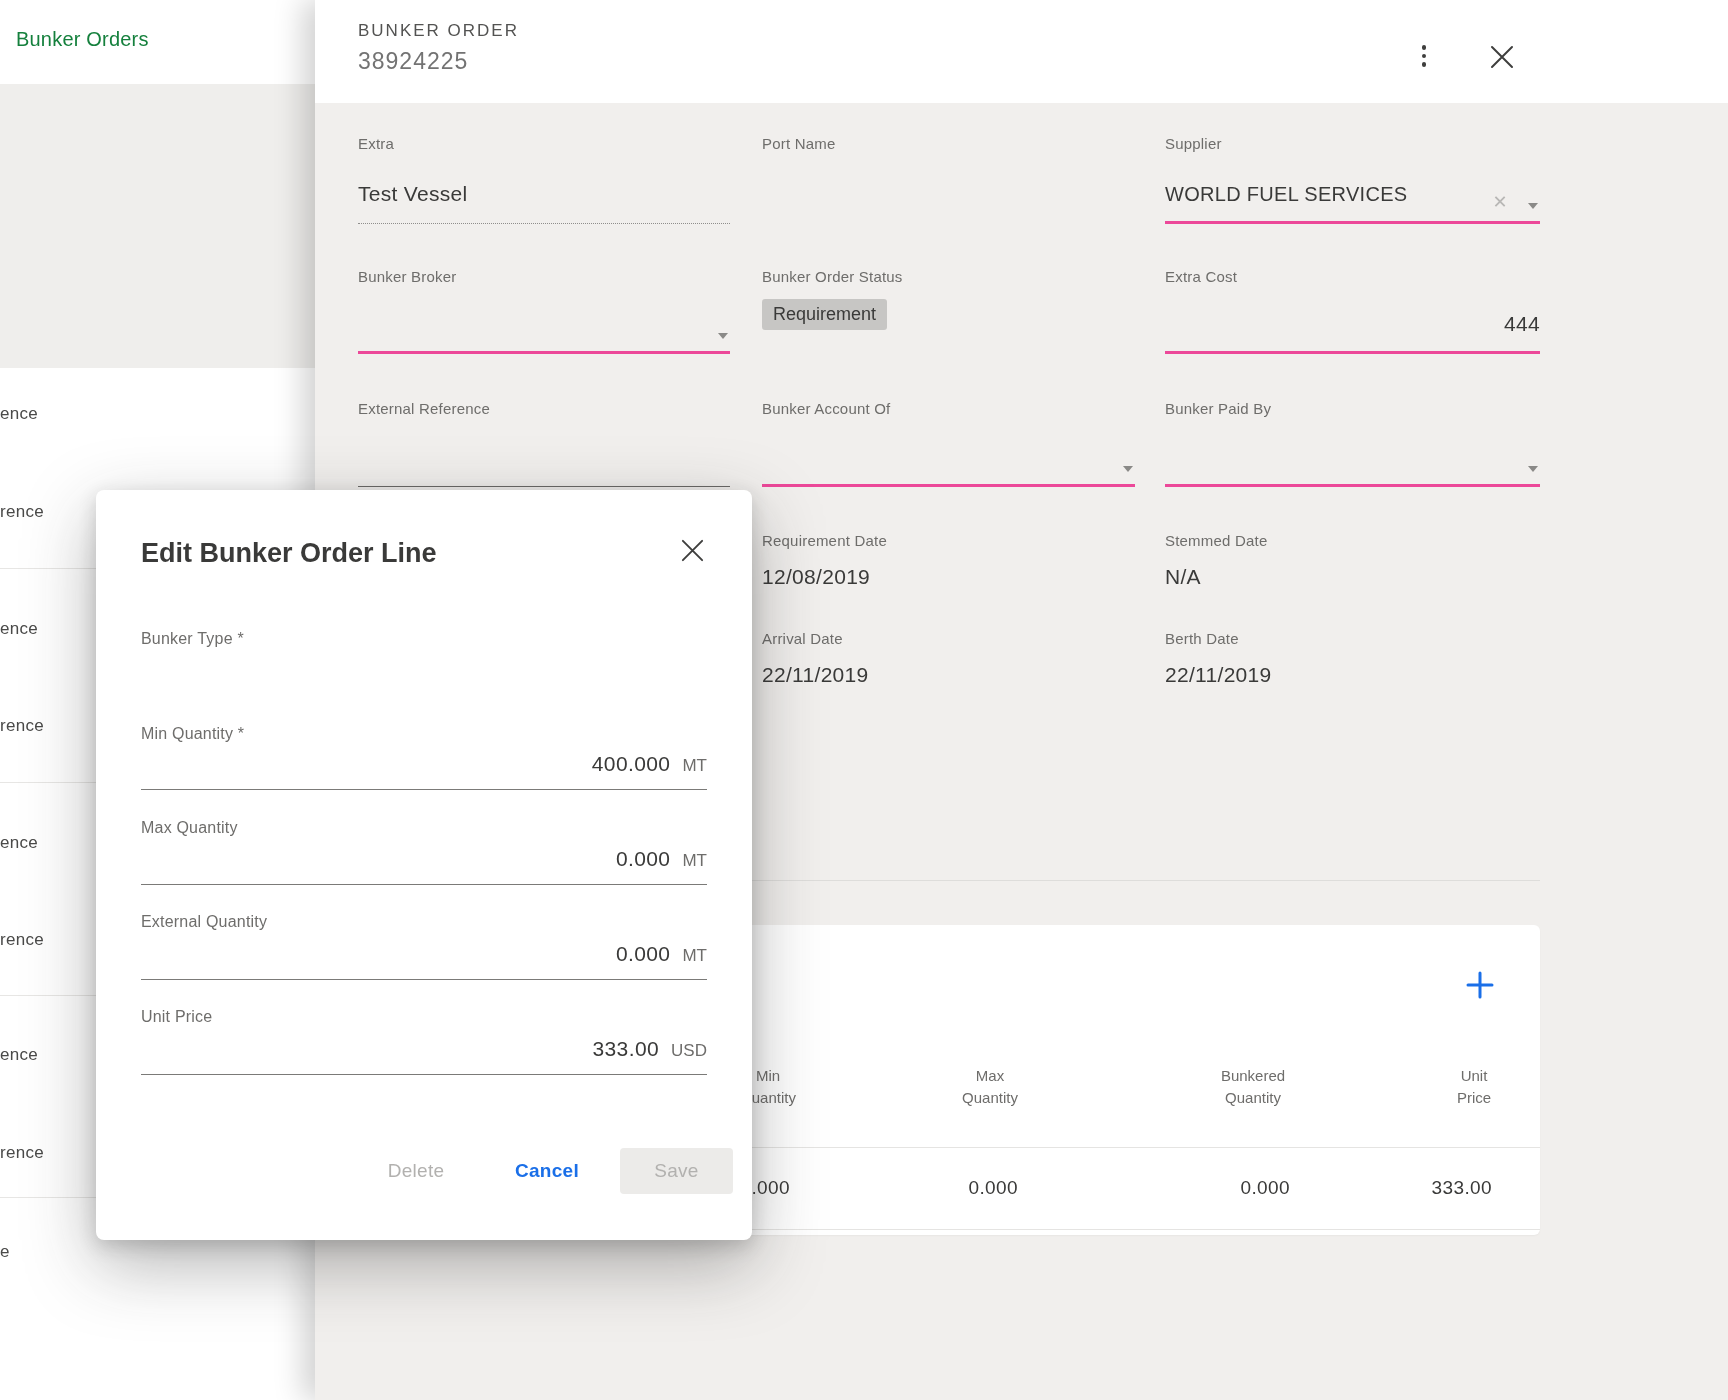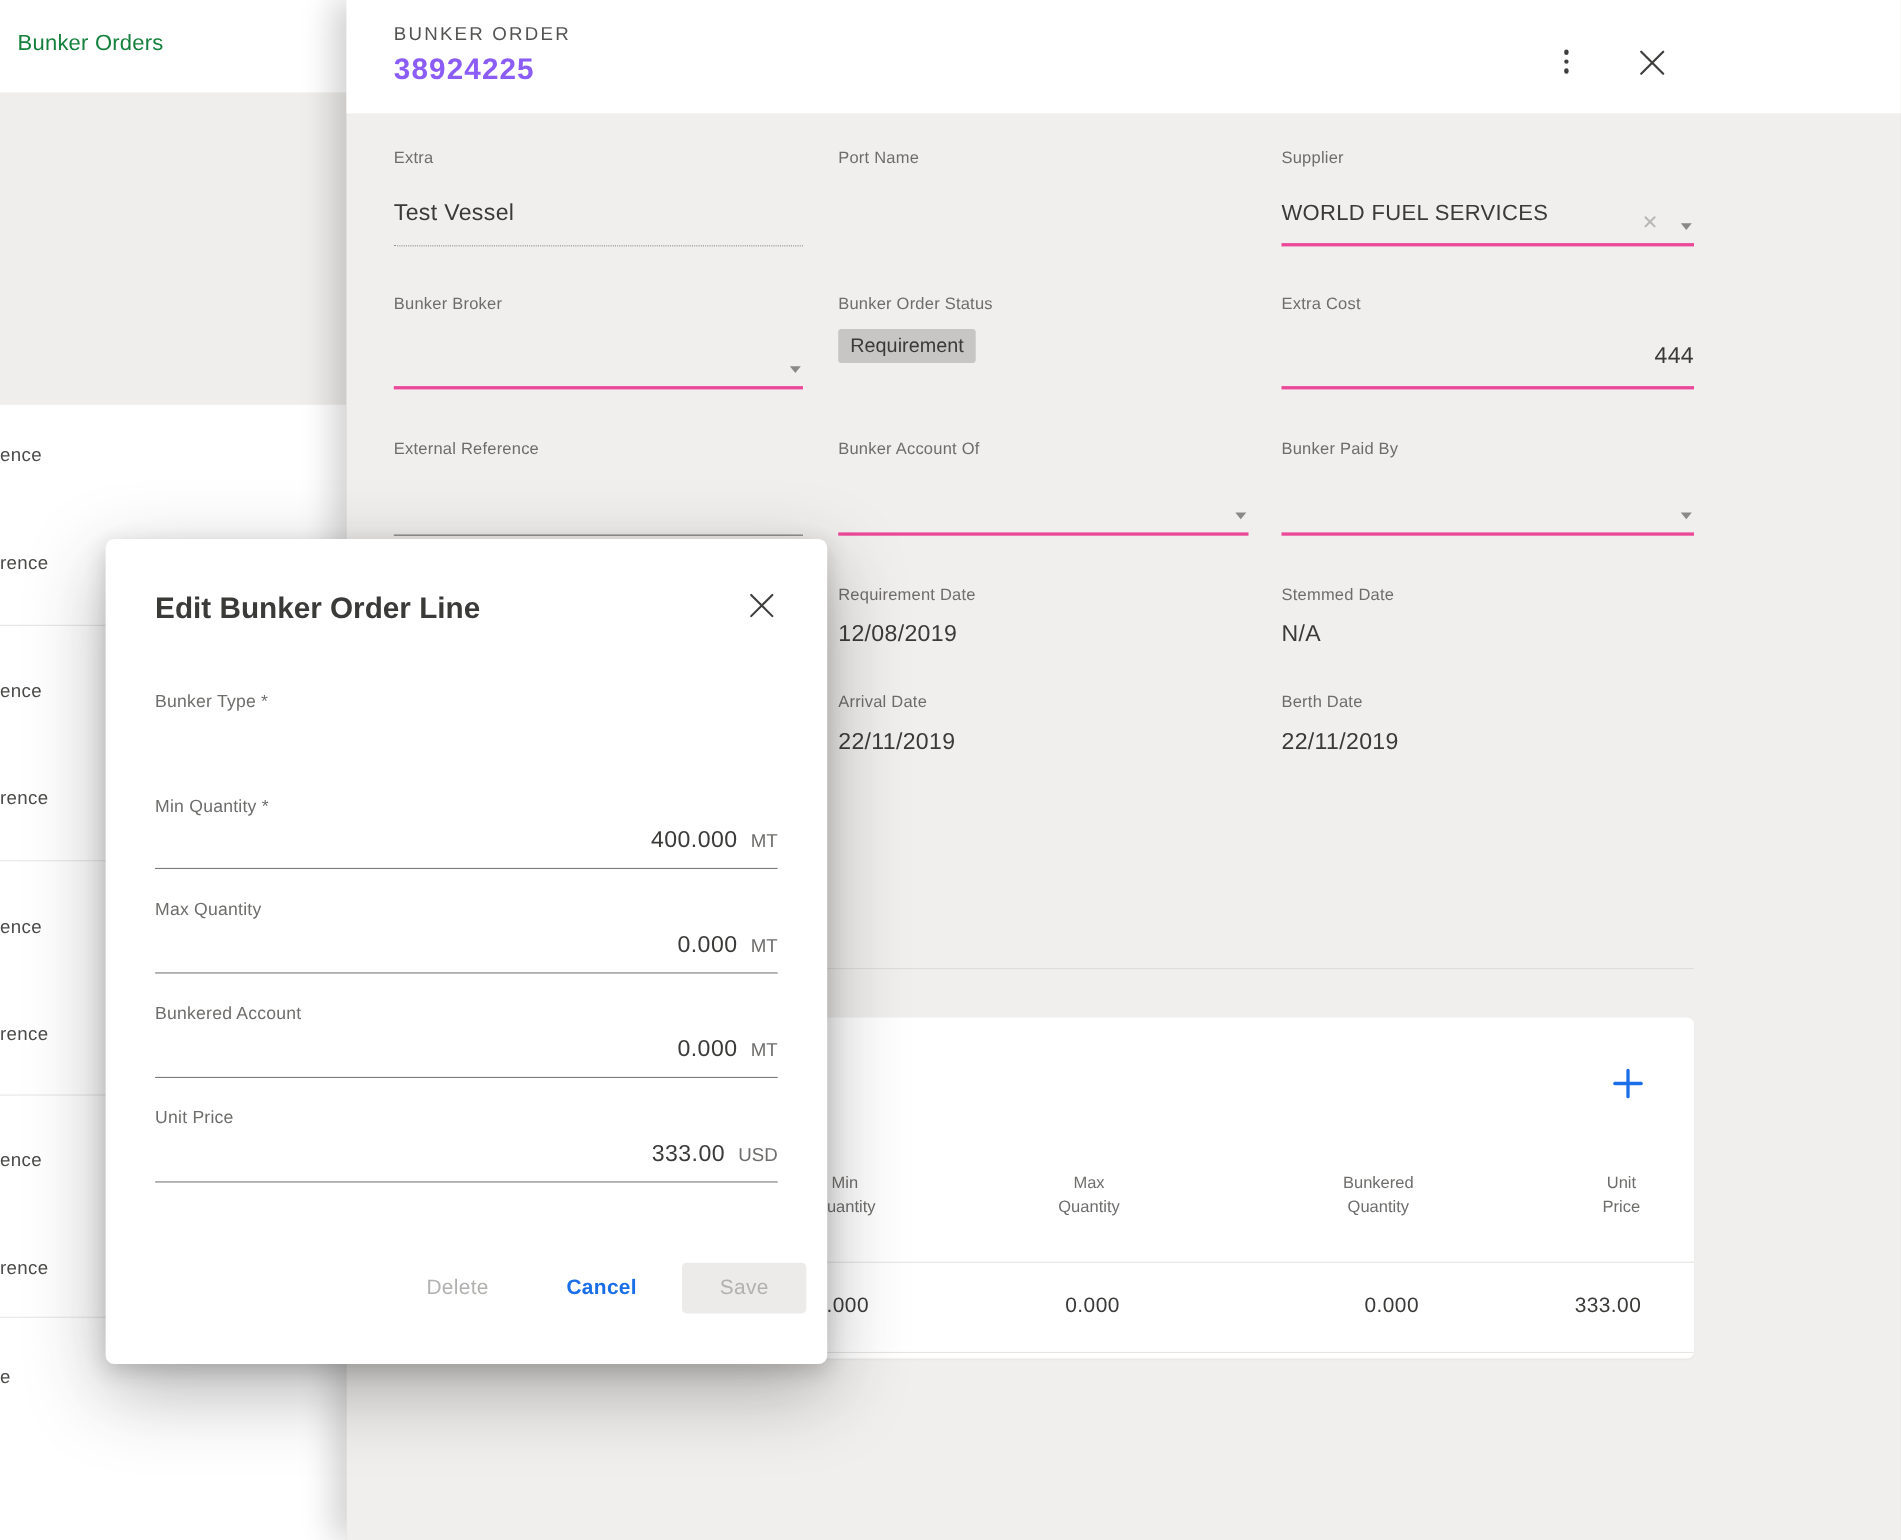--- a/index.html
+++ b/index.html
@@ -16,21 +16,21 @@
   .bg-title { position:absolute; left:16px; top:28px; font-size:20px; color:#15803d; letter-spacing:0.2px; }
   .bg-gray { position:absolute; left:0; top:84px; width:315px; height:284px; background:#efeeec; }
   .bg-frag { position:absolute; left:0; font-size:17px; color:#4a4a49; letter-spacing:0.3px; }
   .bg-div { position:absolute; left:0; width:315px; height:1px; background:#e7e6e4; }
 
   
   .order-panel { position:absolute; left:315px; top:0; width:1413px; height:1400px;
     background:#f1efed; box-shadow:-12px 0 28px rgba(0,0,0,0.18); }
   .panel-header { position:absolute; left:0; top:0; width:1413px; height:103px; background:#ffffff; }
   .panel-eyebrow { position:absolute; left:43px; top:21px; font-size:17px; letter-spacing:2px; color:#535352; }
-  .panel-id { position:absolute; left:43px; top:48px; font-size:27px; font-weight:700; letter-spacing:1px; color:#8b5cf6; }
+  .panel-id { position:absolute; left:43px; top:48px; font-size:23px; font-weight:400; letter-spacing:1px; color:#737373; }
   .kebab { position:absolute; left:1100px; top:41px; width:18px; height:30px; display:flex; flex-direction:column; align-items:center; justify-content:center; gap:4px; cursor:pointer; }
   .kebab i { width:4.5px; height:4.5px; border-radius:50%; background:#3f3f3e; }
   .icon-btn { position:absolute; display:flex; align-items:center; justify-content:center; cursor:pointer; }
 
   
   .plabel { position:absolute; font-size:15px; color:#6e6d6b; letter-spacing:0.2px; }
   .pvalue { position:absolute; font-size:21px; color:#3a3a39; letter-spacing:0.3px; }
   .pvalue.underline-solid { border-bottom:3px solid #ec4899; }
   .pvalue.underline-dotted { border-bottom:1px dotted #8f8e8c; }
   .pvalue.underline-dark { border-bottom:1px solid #6b6a68; }
@@ -213,21 +213,21 @@
       <span class="dval">400.000</span>
       <span class="dunit">MT</span>
     </div>
 
     <div class="dlabel" style="top:329px;">Max Quantity</div>
     <div class="dfield num" style="top:357px; height:38px;">
       <span class="dval">0.000</span>
       <span class="dunit">MT</span>
     </div>
 
-    <div class="dlabel" style="top:423px;">Bunkered Account</div>
+    <div class="dlabel" style="top:423px;">External Quantity</div>
     <div class="dfield num" style="top:452px; height:38px;">
       <span class="dval">0.000</span>
       <span class="dunit">MT</span>
     </div>
 
     <div class="dlabel" style="top:518px;">Unit Price</div>
     <div class="dfield num" style="top:547px; height:38px;">
       <span class="dval">333.00</span>
       <span class="dunit">USD</span>
     </div>

